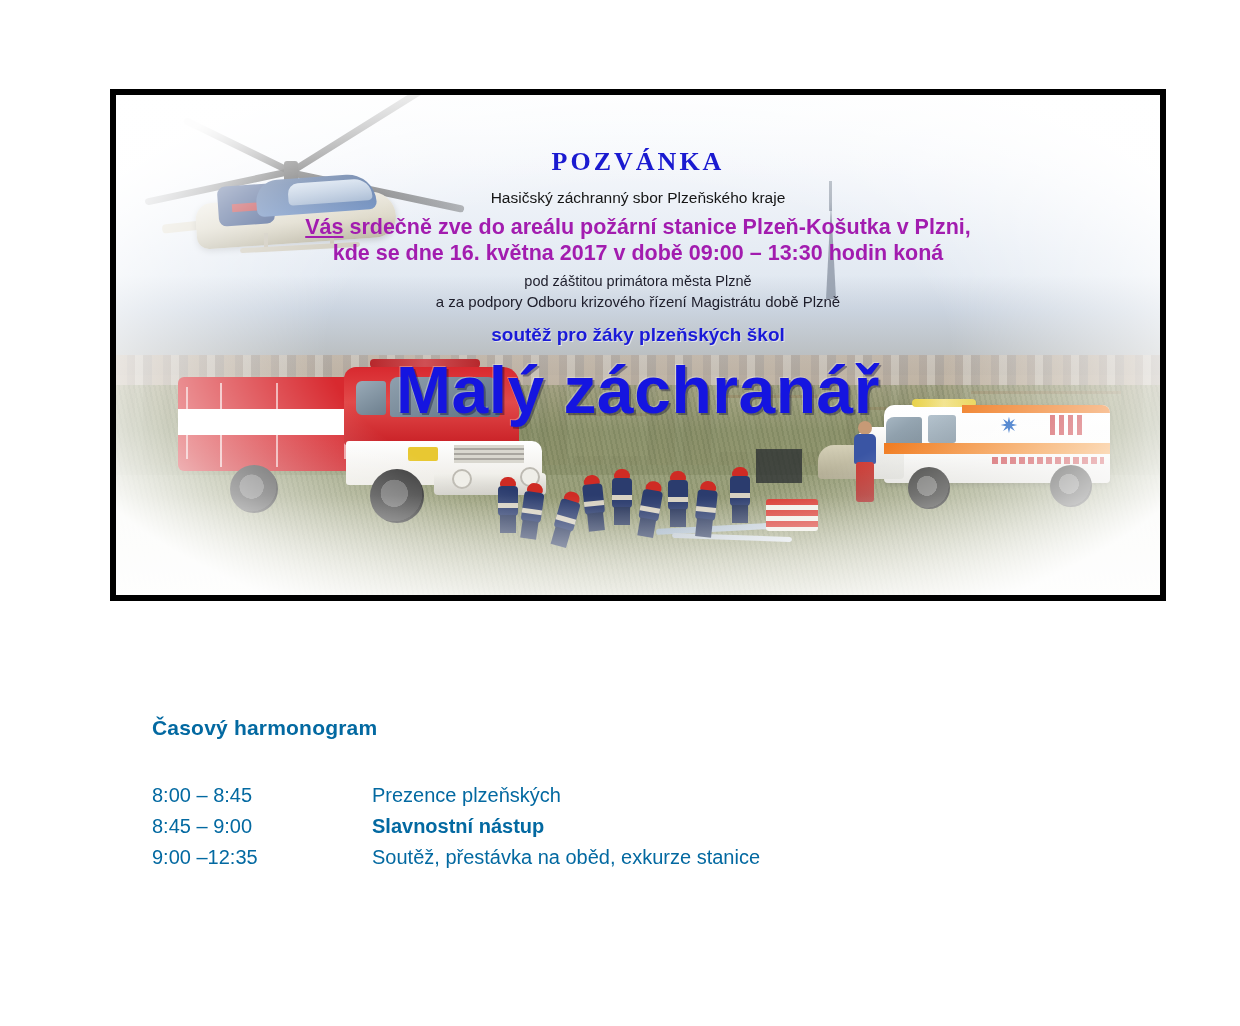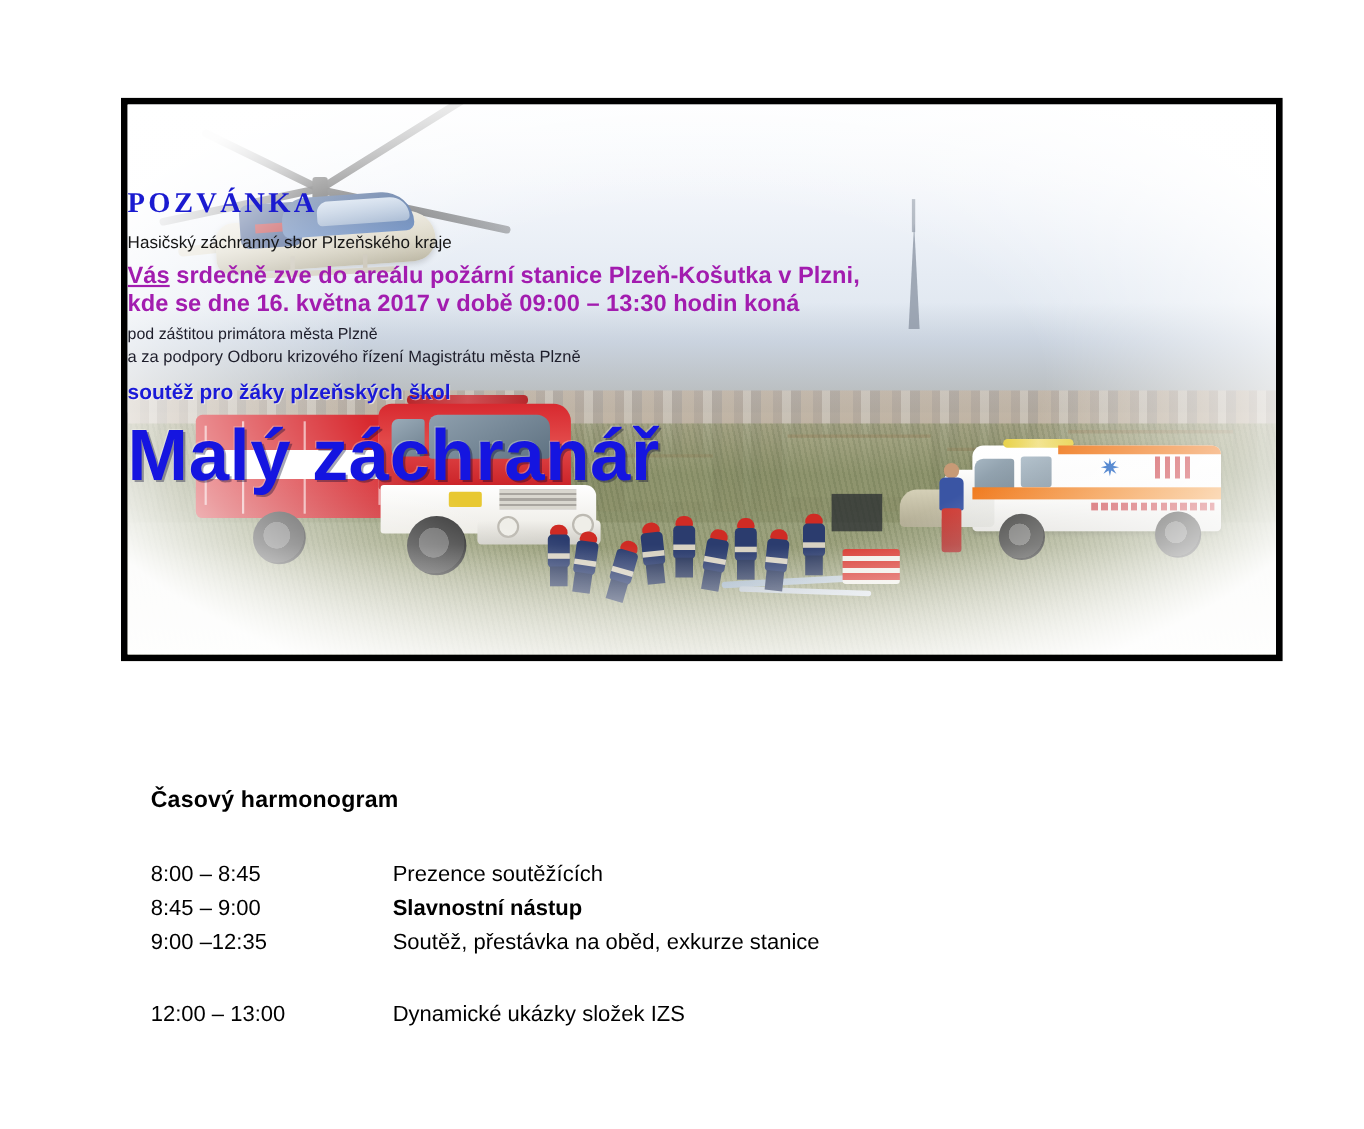--- a/index.html
+++ b/index.html
@@ -293,22 +293,22 @@
       radial-gradient(ellipse 62% 66% at 50% 50%, rgba(255,255,255,0) 48%, rgba(255,255,255,0.55) 76%, rgba(255,255,255,0.97) 95%),
       linear-gradient(to bottom, rgba(255,255,255,0.30) 0%, rgba(255,255,255,0) 18%),
       linear-gradient(to top, rgba(255,255,255,0.55) 0%, rgba(255,255,255,0) 20%);
     pointer-events: none;
   }
 
   
   #poster-text {
     position: absolute;
     inset: 0;
+    text-align: center;
     z-index: 5;
-    margin-top: 23px;
   }
   .t-pozvanka {
     position: absolute; left: 0; right: 0; top: 52px;
     font-size: 26px; font-weight: bold; color: #1a1ad0;
     letter-spacing: 3px; font-variant: small-caps;
     font-family: "Liberation Serif", serif;
   }
   .t-org {
     position: absolute; left: 0; right: 0; top: 94px;
     font-size: 15.5px; color: #151515;
@@ -335,24 +335,24 @@
   .t-title {
     position: absolute; left: 0; right: 0; top: 257px;
     font-size: 66px; font-weight: bold; color: #1515e0;
     letter-spacing: 0.5px;
     text-shadow: 2px 2px 0 rgba(0,0,40,0.35), -1px -1px 0 rgba(255,255,255,0.30);
   }
 
   
   #schedule {
     position: absolute;
-    left: 137px;
+    left: 152px;
     top: 716px;
     width: 900px;
-    color: #000000;
+    color: #0369a1;
   }
   #schedule-heading {
     font-size: 21px;
     font-weight: bold;
     margin: 0 0 40px 0;
     letter-spacing: 0.2px;
   }
   .sched-group { margin-bottom: 34px; }
   .sched-row {
     display: flex;
@@ -505,43 +505,39 @@
   </div>
 
   <div id="poster-text">
     <div class="t-pozvanka">POZVÁNKA</div>
     <div class="t-org">Hasičský záchranný sbor Plzeňského kraje</div>
     <div class="t-invite">
       <div><span class="u">Vás</span><span> srdečně zve do areálu požární stanice Plzeň-Košutka v Plzni,</span></div>
       <div>kde se dne 16. května 2017 v době 09:00 – 13:30 hodin koná</div>
     </div>
     <div class="t-aus1">pod záštitou primátora města Plzně</div>
-    <div class="t-aus2">a za podpory Odboru krizového řízení Magistrátu města Plzně</div>
+    <div class="t-aus2">a za podpory Odboru krizového řízení Magistrátu době Plzně</div>
     <div class="t-sub">soutěž pro žáky plzeňských škol</div>
     <div class="t-title">Malý záchranář</div>
   </div>
 </div>
 
 <div id="schedule">
   <div id="schedule-heading">Časový harmonogram</div>
   <div id="schedule-groups">
       <div class="sched-group">
         <div class="sched-row">
           <span class="sched-time">8:00 – 8:45</span>
-          <span class="sched-desc">Prezence soutěžících</span>
+          <span class="sched-desc">Prezence plzeňských</span>
         </div>
         <div class="sched-row bold">
           <span class="sched-time">8:45 – 9:00</span>
           <span class="sched-desc">Slavnostní nástup</span>
         </div>
         <div class="sched-row">
           <span class="sched-time">9:00 –12:35</span>
           <span class="sched-desc">Soutěž, přestávka na oběd, exkurze stanice</span>
         </div>
       </div>
       <div class="sched-group">
-        <div class="sched-row">
-          <span class="sched-time">12:00 – 13:00</span>
-          <span class="sched-desc">Dynamické ukázky složek IZS</span>
-        </div>
       </div>
     </div>
 </div>
 
 </body></html>

